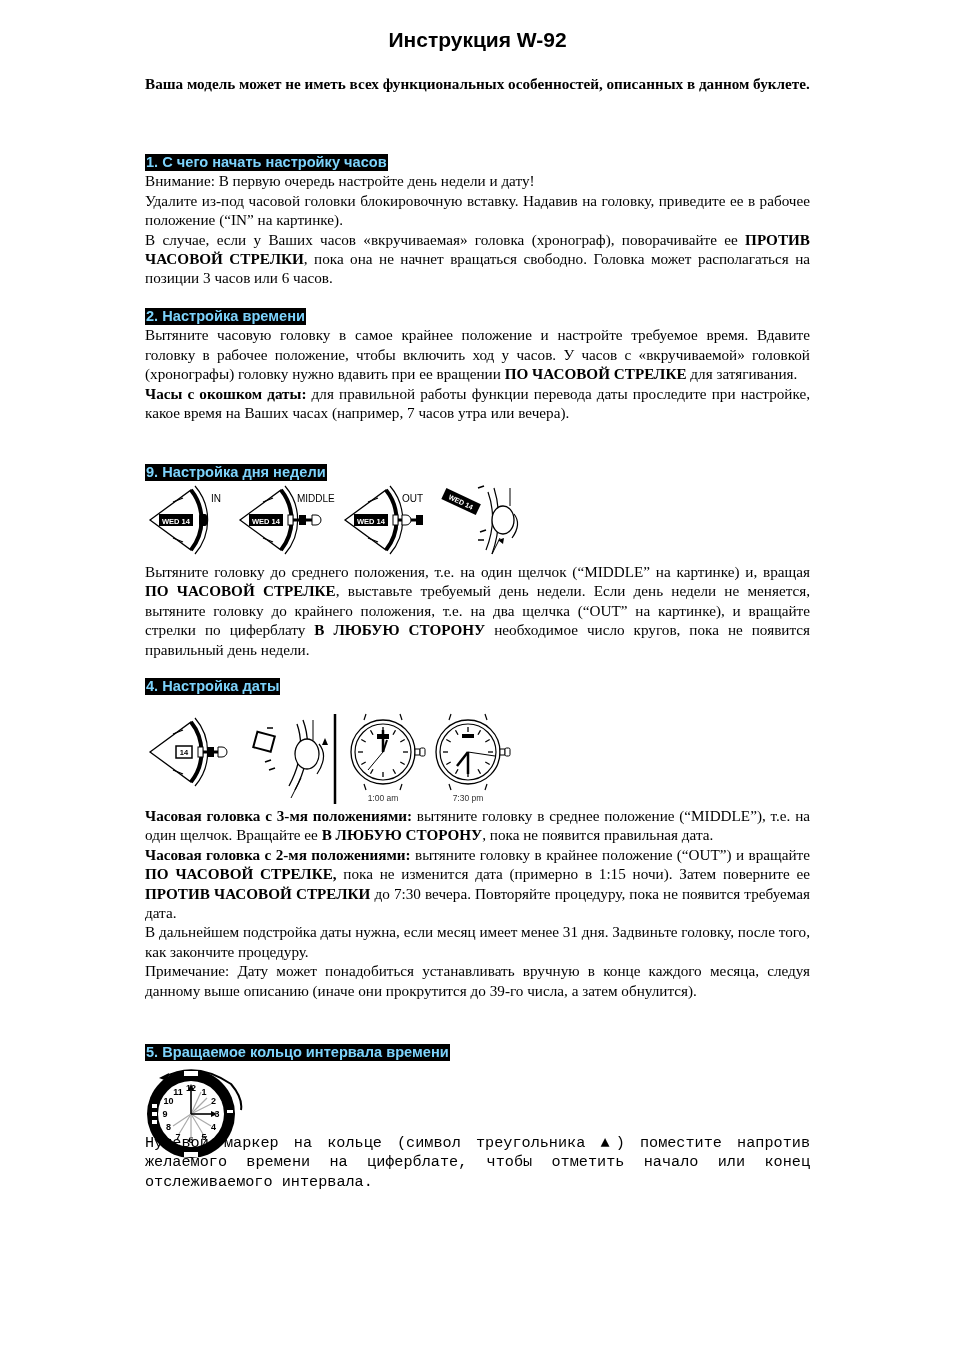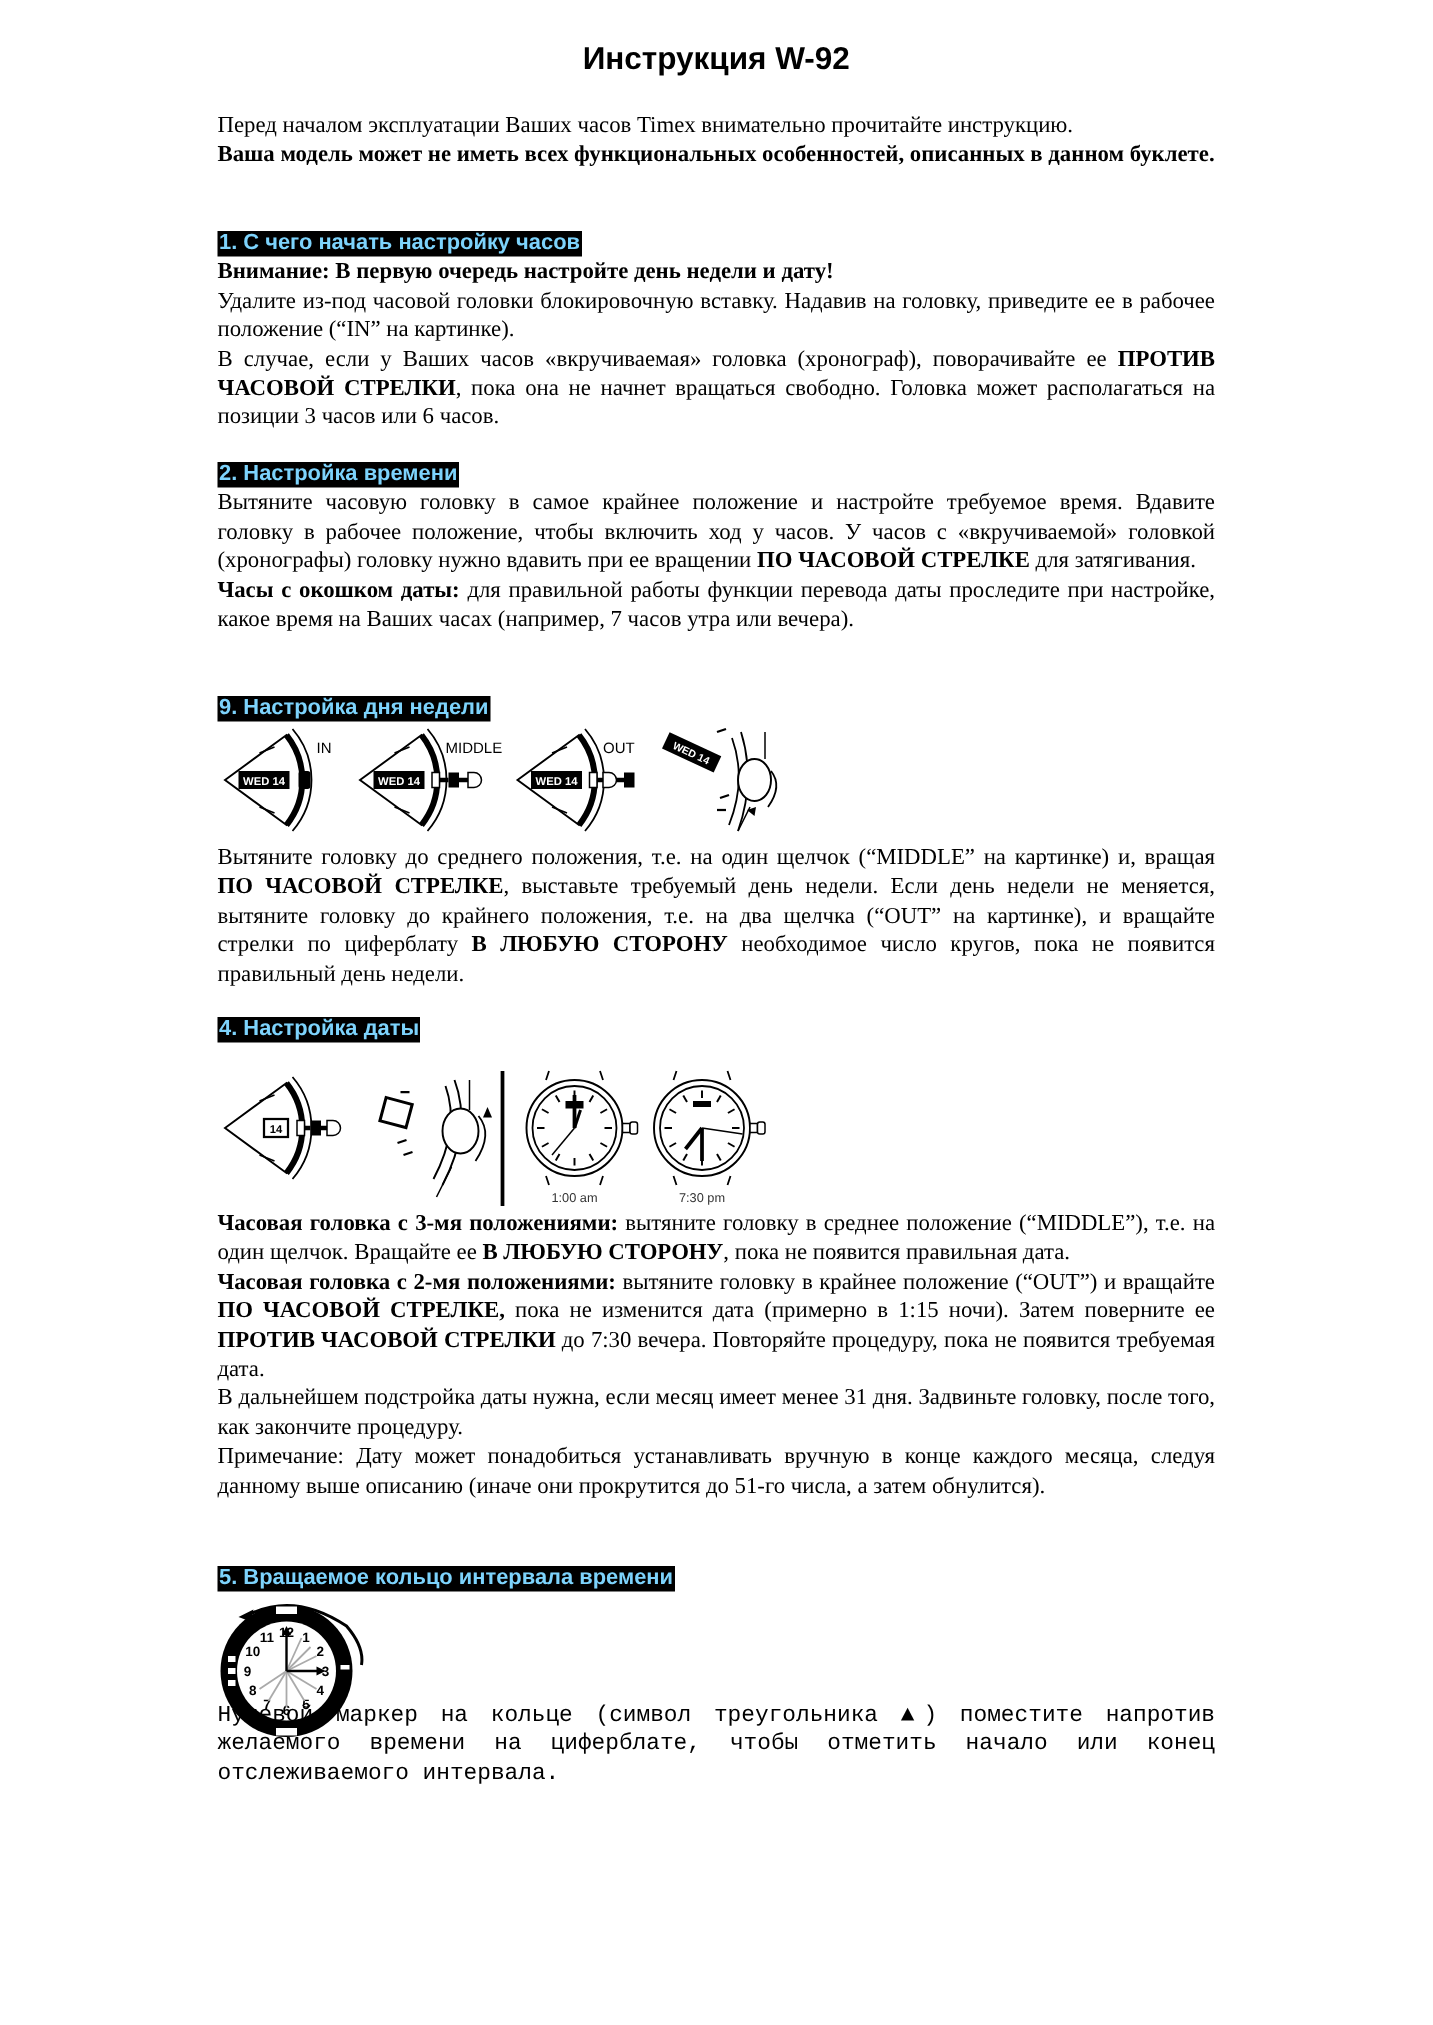--- a/index.html
+++ b/index.html
@@ -15,27 +15,26 @@
   svg text { font-family: "Liberation Sans", sans-serif; }
 </style>
 </head>
 <body>
 
 <div class="page">
 
   <div class="title">Инструкция W-92</div>
 
   <div class="block" style="top:74px;">
-    <p class="p last">Перед началом эксплуатации Ваших часов Timex внимательно прочитайте инструкцию.</p>
     <p class="p last" style="font-weight:bold;">Ваша модель может не иметь всех функциональных особенностей, описанных в данном буклете.</p>
   </div>
 
   <div class="block" style="top:152px;">
     <div><span class="h">1. С чего начать настройку часов</span></div>
-    <p class="p last" style="font-weight:bold;">Внимание: В первую очередь настройте день недели и дату!</p>
+    <p class="p last" style="font-weight:normal;">Внимание: В первую очередь настройте день недели и дату!</p>
     <p class="p last">Удалите из-под часовой головки блокировочную вставку. Надавив на головку, приведите ее в рабочее положение (“IN” на картинке).</p>
     <p class="p last"><span>В случае, если у Ваших часов «вкручиваемая» головка (хронограф), поворачивайте ее </span><b>ПРОТИВ ЧАСОВОЙ СТРЕЛКИ</b><span>, пока она не начнет вращаться свободно. Головка может располагаться на позиции 3 часов или 6 часов.</span></p>
   </div>
 
   <div class="block" style="top:306px;">
     <div><span class="h">2. Настройка времени</span></div>
     <p class="p last"><span>Вытяните часовую головку в самое крайнее положение и настройте требуемое время. Вдавите головку в рабочее положение, чтобы включить ход у часов. У часов с «вкручиваемой» головкой (хронографы) головку нужно вдавить при ее вращении </span><b>ПО ЧАСОВОЙ СТРЕЛКЕ</b><span> для затягивания.</span></p>
     <p class="p last"><b>Часы с окошком даты:</b><span> для правильной работы функции перевода даты проследите при настройке, какое время на Ваших часах (например, 7 часов утра или вечера).</span></p>
   </div>
 
@@ -200,21 +199,21 @@
       <rect x="65" y="37" width="5" height="6" fill="#fff" stroke="#000"></rect>
       <rect x="70" y="36" width="5" height="8" rx="1.5" fill="#fff" stroke="#000"></rect>
       <text x="33" y="89" font-size="8.5" text-anchor="middle" fill="#333">7:30 pm</text>
     </g>
   </svg>
 
   <div class="block" style="top:806px;">
     <p class="p last"><b>Часовая головка с 3-мя положениями:</b><span> вытяните головку в среднее положение (“MIDDLE”), т.е. на один щелчок. Вращайте ее </span><b>В ЛЮБУЮ СТОРОНУ</b><span>, пока не появится правильная дата.</span></p>
     <p class="p last"><b>Часовая головка с 2-мя положениями:</b><span> вытяните головку в крайнее положение (“OUT”) и вращайте </span><b>ПО ЧАСОВОЙ СТРЕЛКЕ,</b><span> пока не изменится дата (примерно в 1:15 ночи). Затем поверните ее </span><b>ПРОТИВ ЧАСОВОЙ СТРЕЛКИ</b><span> до 7:30 вечера. Повторяйте процедуру, пока не появится требуемая дата.</span></p>
     <p class="p last">В дальнейшем подстройка даты нужна, если месяц имеет менее 31 дня. Задвиньте головку, после того, как закончите процедуру.</p>
-    <p class="p last">Примечание:  Дату может понадобиться устанавливать вручную в конце каждого месяца, следуя данному выше описанию (иначе они прокрутится до 51-го числа, а затем обнулится).</p>
+    <p class="p last">Примечание:  Дату может понадобиться устанавливать вручную в конце каждого месяца, следуя данному выше описанию (иначе они прокрутится до 39-го числа, а затем обнулится).</p>
   </div>
 
   <div class="block" style="top:1042px;">
     <div><span class="h">5. Вращаемое кольцо интервала времени</span></div>
   </div>
 
   <svg class="fig" style="top:1064px;" width="110" height="96" viewBox="0 0 110 96">
     <path d="M18 14 Q50 -4 86 20 Q98 34 96 46" fill="none" stroke="#000" stroke-width="2"></path>
     <path d="M14 14 l10 -5 l-2 8 z" fill="#000"></path>
     <circle cx="46" cy="50" r="44" fill="#000"></circle>

